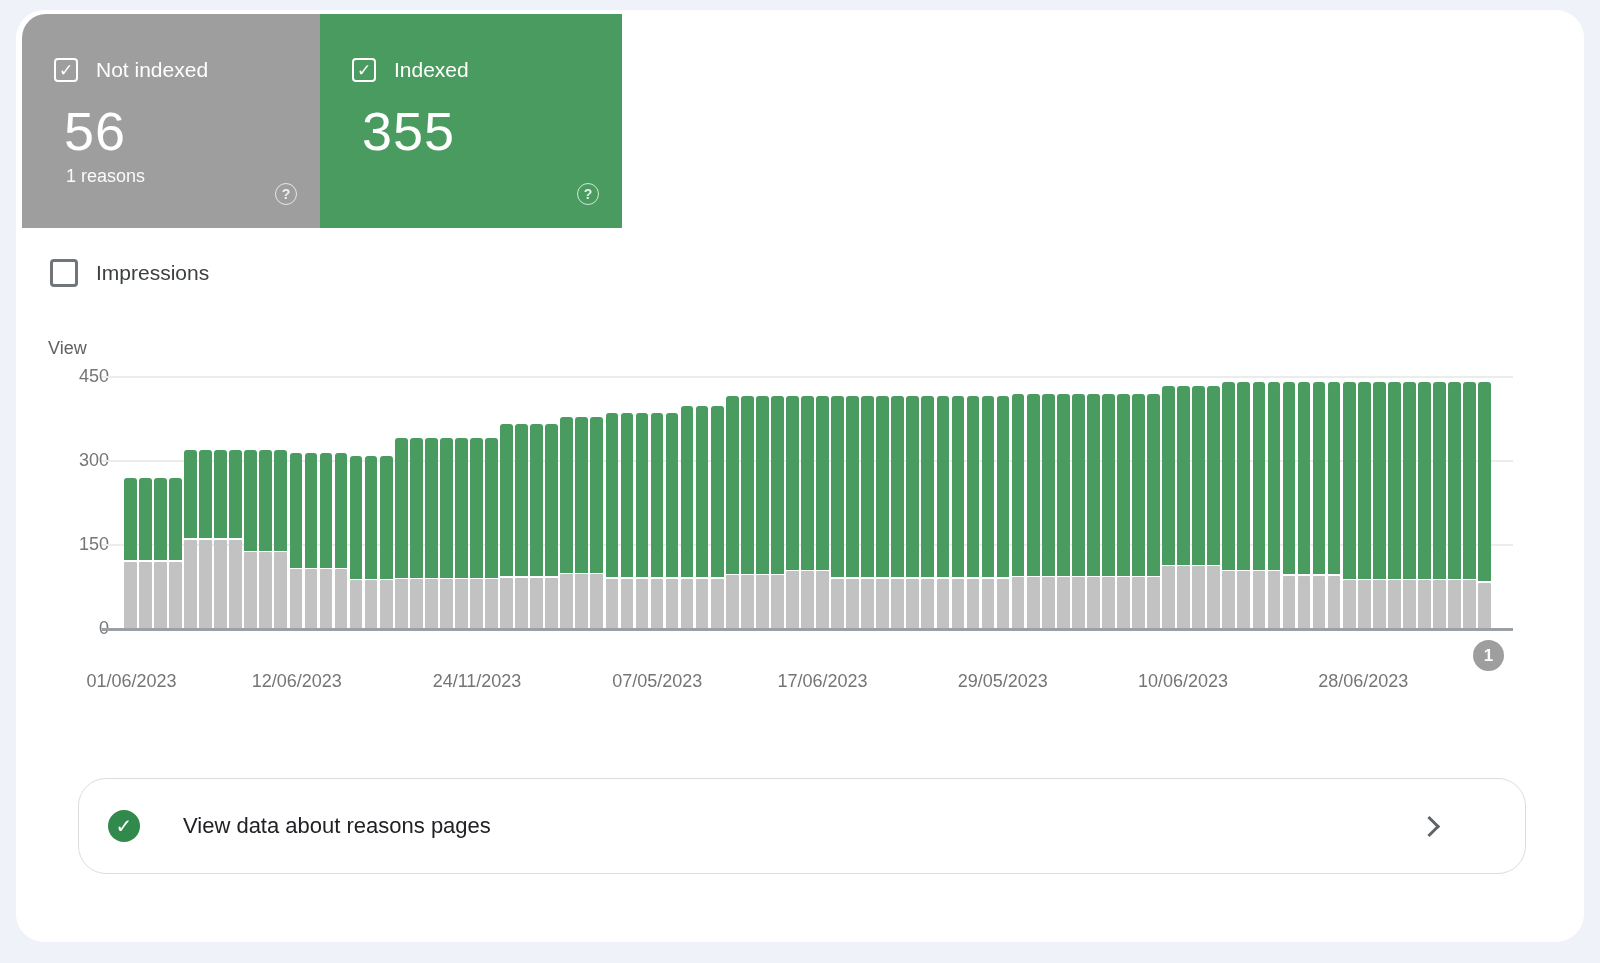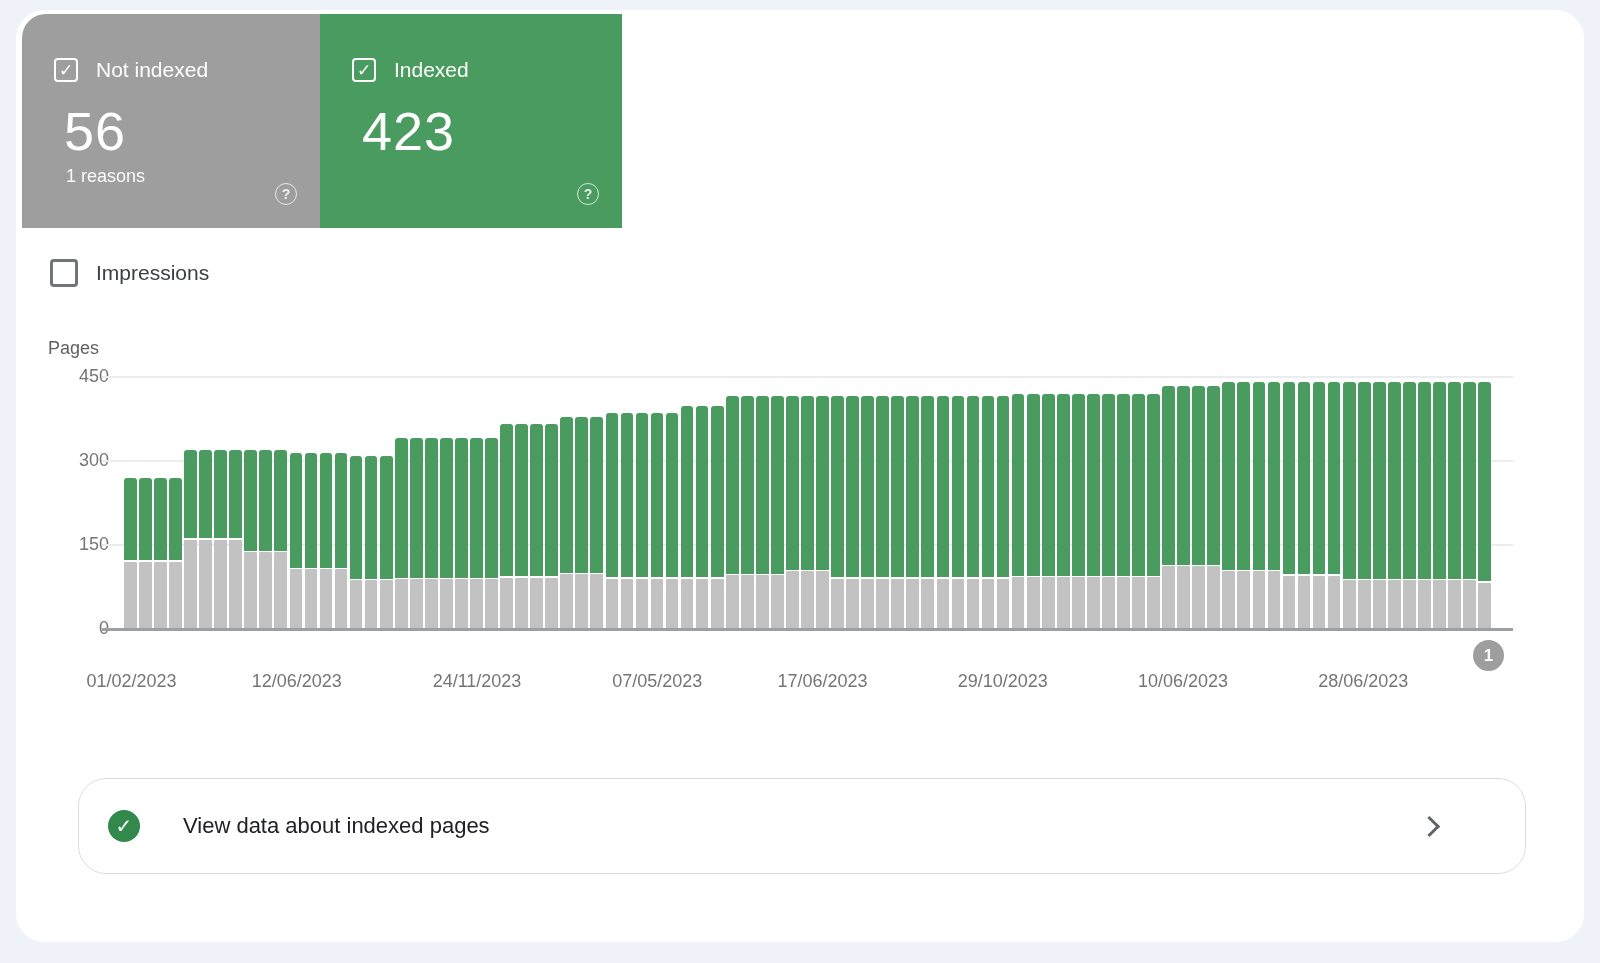--- a/index.html
+++ b/index.html
@@ -86,30 +86,30 @@
     <div class="help-icon">?</div>
   </div>
 
   <div class="summary-card green">
     <div class="summary-head">
       <div class="card-cb">
         <span>✓</span>
       </div>
       <span class="card-label">Indexed</span>
     </div>
-    <div class="big-num">423</div>
+    <div class="big-num">355</div>
     <div class="help-icon">?</div>
   </div>
 
   <div class="impressions-row">
     <div class="imp-cb"></div>
     <span class="imp-label">Impressions</span>
   </div>
 
-  <div class="ylabel">Pages</div>
+  <div class="ylabel">View</div>
   <div id="yticks">
       <div class="ytick" style="left: 31px; top: 355px;">450</div>
       <div class="ytick" style="left: 31px; top: 439px;">300</div>
       <div class="ytick" style="left: 31px; top: 523px;">150</div>
       <div class="ytick" style="left: 31px; top: 607px;">0</div>
     </div>
   <div class="grid-layer" id="gridlines">
       <div class="gridline" style="top: 0px;"></div>
       <div class="gridline" style="top: 84px;"></div>
       <div class="gridline" style="top: 168px;"></div>
@@ -475,32 +475,32 @@
         <div class="seg-indexed" style="height: 197.12px;"></div>
         <div class="seg-notindexed" style="height: 47.6px;"></div>
       </div>
       <div class="bar-col">
         <div class="seg-indexed" style="height: 198.8px;"></div>
         <div class="seg-notindexed" style="height: 45.36px;"></div>
       </div>
     </div>
   <div class="axis-line"></div>
   <div id="xticks">
-      <span class="xtick" style="left: 115.511px;">01/02/2023</span>
+      <span class="xtick" style="left: 115.511px;">01/06/2023</span>
       <span class="xtick" style="left: 280.753px;">12/06/2023</span>
       <span class="xtick" style="left: 461.016px;">24/11/2023</span>
       <span class="xtick" style="left: 641.28px;">07/05/2023</span>
       <span class="xtick" style="left: 806.522px;">17/06/2023</span>
-      <span class="xtick" style="left: 986.786px;">29/10/2023</span>
+      <span class="xtick" style="left: 986.786px;">29/05/2023</span>
       <span class="xtick" style="left: 1167.05px;">10/06/2023</span>
       <span class="xtick" style="left: 1347.31px;">28/06/2023</span>
     </div>
   <div class="page-badge">1</div>
 
   <div class="banner">
     <div class="banner-check">
       <span>✓</span>
     </div>
-    <span class="banner-text">View data about indexed pages</span>
+    <span class="banner-text">View data about reasons pages</span>
     <div class="chevron-right"></div>
   </div>
 
 </div>
 
 </body></html>

